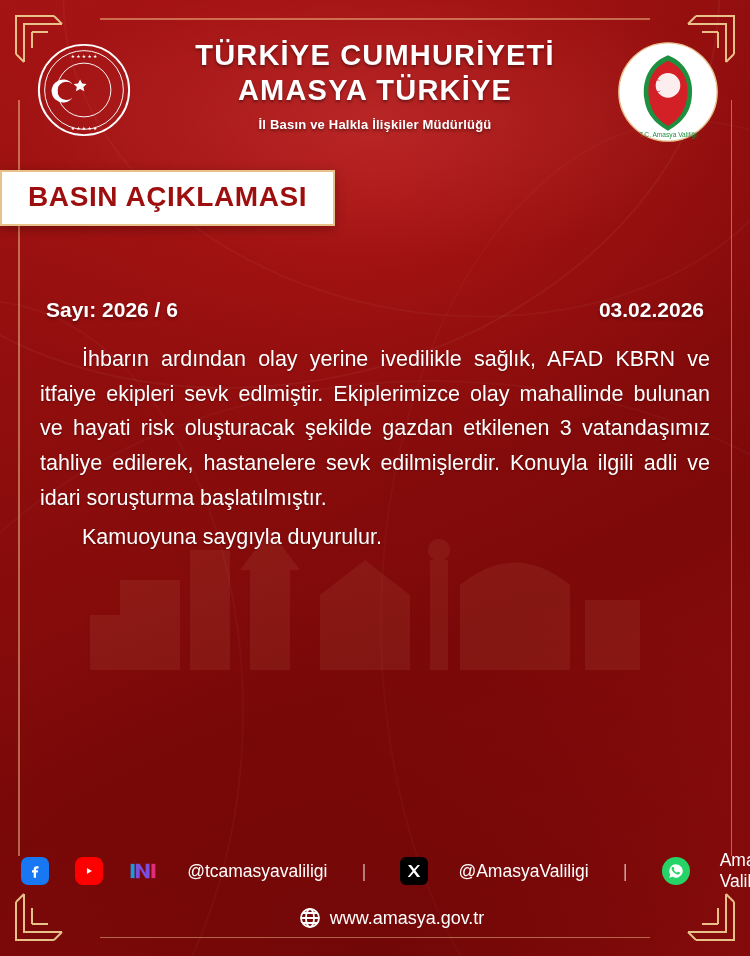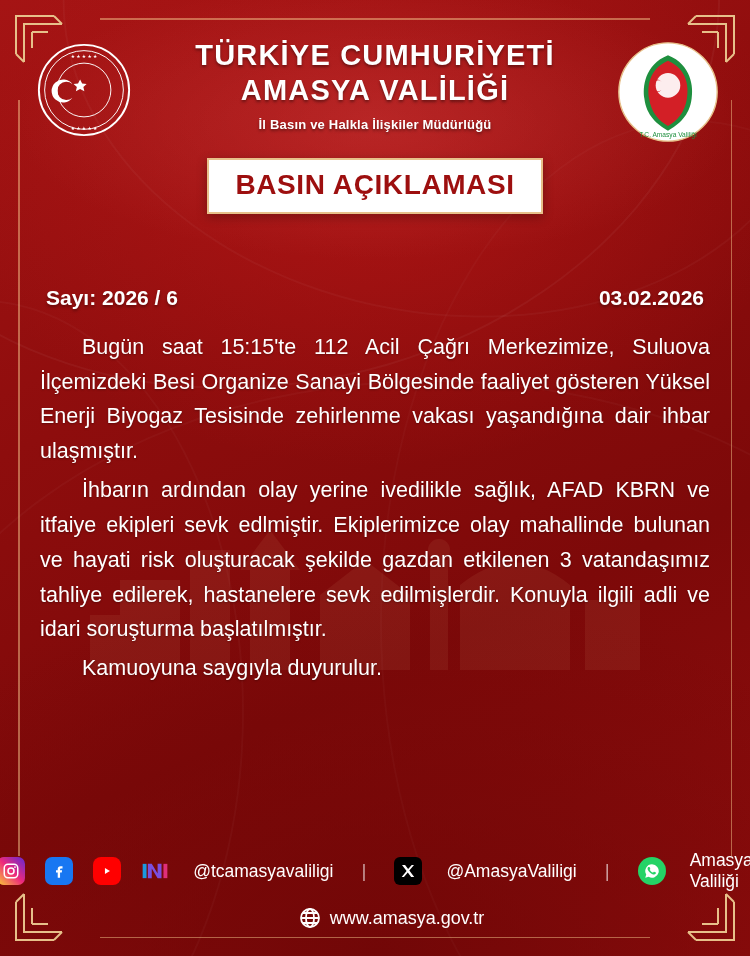--- a/index.html
+++ b/index.html
@@ -119,22 +119,22 @@
   .title-3 {
     color: #ffffff;
     font-weight: bold;
     font-size: 13px;
     margin-top: 8px;
     letter-spacing: 0.2px;
     text-shadow: 0 2px 3px rgba(0,0,0,0.4);
   }
   .banner-wrap {
     display: flex;
-    justify-content: center;
-    margin-top: 26px;
+    justify-content: flex-start;
+    margin-top: 38px;
   }
   .banner {
     background: #ffffff;
     color: #9d0f0f;
     font-weight: bold;
     font-size: 28px;
     letter-spacing: 0.6px;
     padding: 9px 26px 11px 26px;
     border: 2px solid #e7c08a;
     box-shadow: 0 3px 10px rgba(0,0,0,0.28);
@@ -171,21 +171,21 @@
   .footer {
     position: absolute;
     left: 0;
     right: 0;
     bottom: 26px;
   }
   .social-row {
     display: flex;
     align-items: center;
     justify-content: center;
-    gap: 20px;
+    gap: 26px;
     color: #ffffff;
     font-size: 17.5px;
   }
   .icon-badge {
     width: 28px;
     height: 28px;
     border-radius: 7px;
     display: inline-flex;
     align-items: center;
     justify-content: center;
@@ -305,21 +305,21 @@
           <path d="M47 47 l2.5 5 l5.5 .6 l-4 3.6 l1.2 5.4 l-5.2 -2.9 l-5.2 2.9 l1.2 -5.4 l-4 -3.6 l5.5 -.6 z" transform="translate(6,-1) scale(0.85)"></path>
         </g>
         <g fill="#ffffff" font-family="Liberation Sans, sans-serif" font-size="5" text-anchor="middle">
           <text x="50" y="17">★ ★ ★ ★ ★</text>
           <text x="50" y="92">★ ★ ★ ★ ★</text>
         </g>
       </svg>
 
       <div class="titles">
         <div class="title-1">TÜRKİYE CUMHURİYETİ</div>
-        <div class="title-2">AMASYA VALİLİĞİ</div>
+        <div class="title-2">AMASYA TÜRKİYE</div>
         <div class="title-3">İl Basın  ve Halkla İlişkiler Müdürlüğü</div>
       </div>
 
       <svg class="seal-right" viewBox="0 0 110 110">
         <circle cx="55" cy="55" r="52" fill="#ffffff"></circle>
         <circle cx="55" cy="55" r="52" fill="none" stroke="#e7c08a" stroke-width="1.5"></circle>
         <path d="M55 16 C30 26 28 50 30 62 C32 80 44 90 55 96 C66 90 78 80 80 62 C82 50 80 26 55 16 Z" fill="#1e8f3e"></path>
         <path d="M55 22 C34 31 33 51 35 62 C37 77 46 86 55 91 C64 86 73 77 75 62 C77 51 76 31 55 22 Z" fill="#d31f26"></path>
         <circle cx="55" cy="48" r="13" fill="#ffffff" opacity="0.92"></circle>
         <path d="M48 44 a7 7 0 1 0 0 9 a5.6 5.6 0 1 1 0 -9 z" fill="#d31f26"></path>
@@ -330,21 +330,20 @@
     <div class="banner-wrap">
       <div class="banner">BASIN AÇIKLAMASI</div>
     </div>
 
     <div class="meta">
       <div>Sayı: 2026 / 6</div>
       <div>03.02.2026</div>
     </div>
 
     <div class="body-text">
-      <p>Bugün saat 15:15'te 112 Acil Çağrı Merkezimize, Suluova İlçemizdeki Besi Organize Sanayi Bölgesinde faaliyet gösteren Yüksel Enerji Biyogaz Tesisinde zehirlenme vakası yaşandığına dair ihbar ulaşmıştır.</p>
       <p>İhbarın ardından olay yerine ivedilikle sağlık, AFAD KBRN ve itfaiye ekipleri sevk edlmiştir. Ekiplerimizce olay mahallinde bulunan ve hayati risk oluşturacak şekilde gazdan etkilenen 3 vatandaşımız tahliye edilerek, hastanelere sevk edilmişlerdir. Konuyla ilgili adli ve idari soruşturma başlatılmıştır.</p>
       <p>Kamuoyuna saygıyla duyurulur.</p>
     </div>
 
     <div class="footer">
       <div class="social-row">
 
         <span class="icon-badge ig">
           <svg width="18" height="18" viewBox="0 0 24 24" fill="none" stroke="#ffffff" stroke-width="2">
             <rect x="3" y="3" width="18" height="18" rx="5"></rect>

